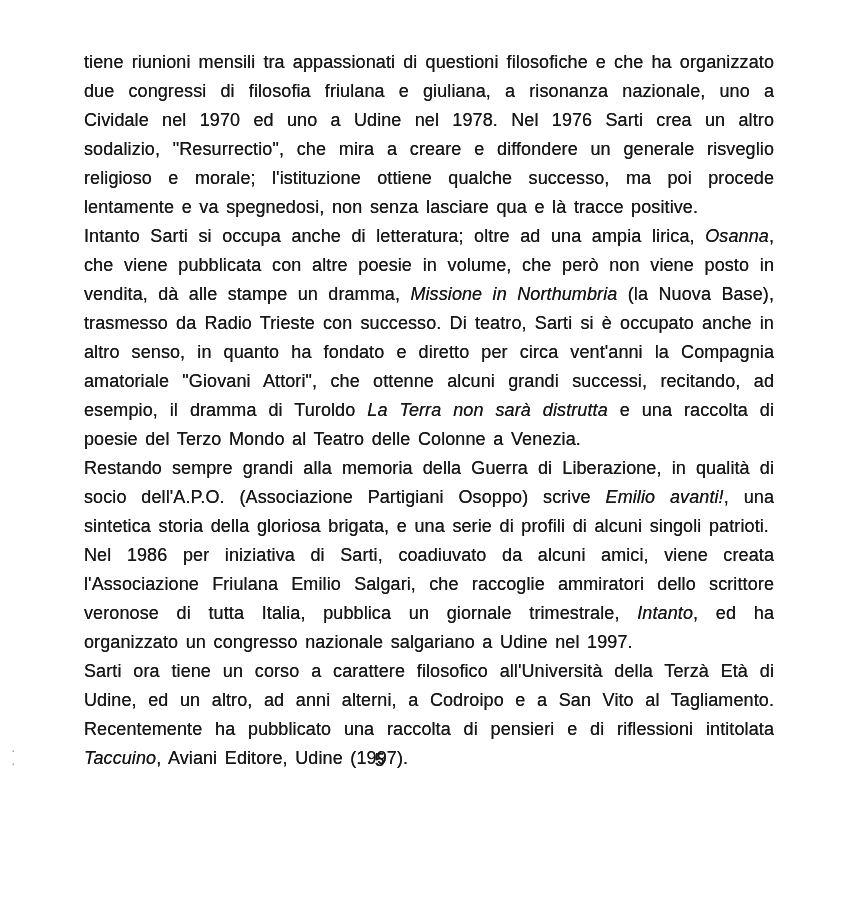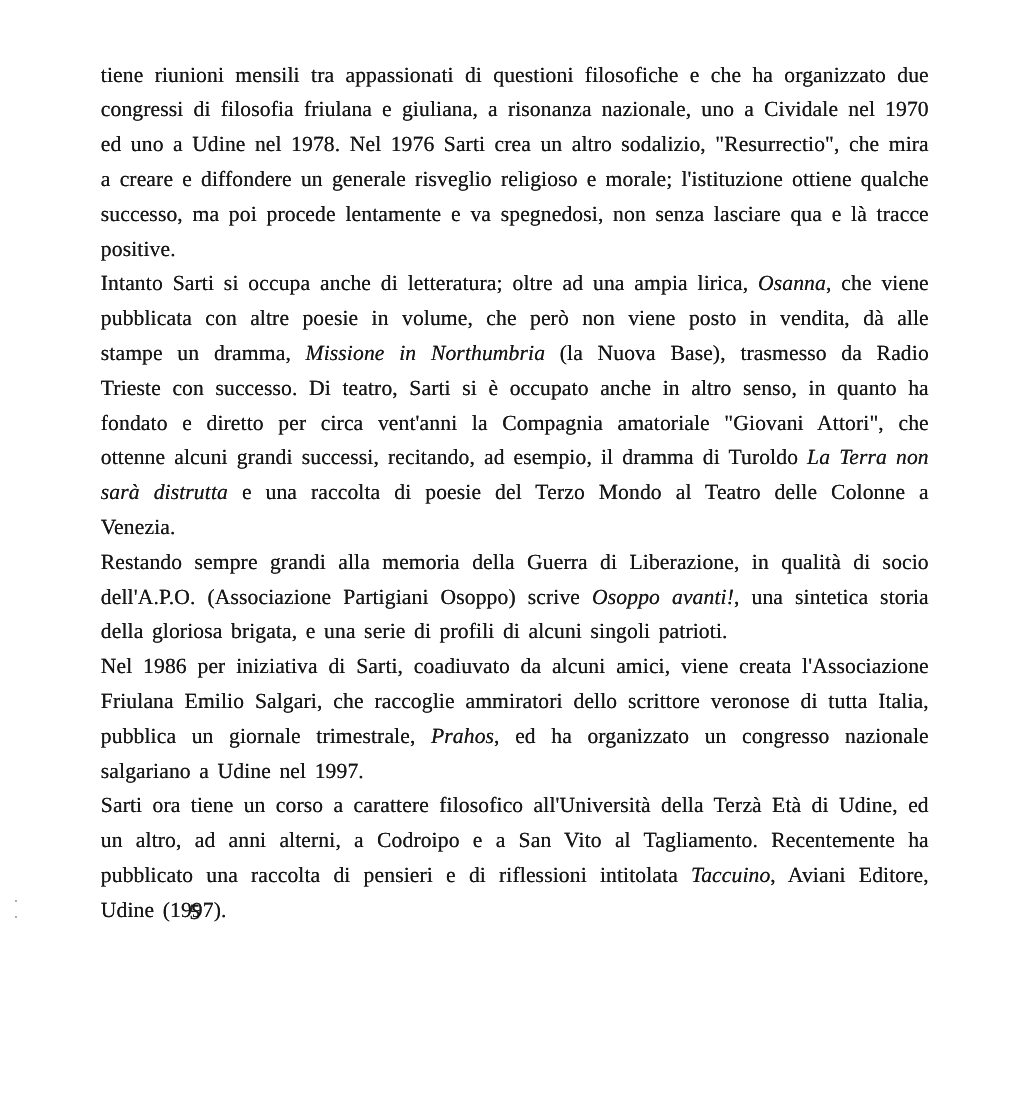--- a/index.html
+++ b/index.html
@@ -16,21 +16,21 @@
   .page {
     position: absolute;
     inset: 0;
     background: #ffffff;
   }
   .text-block {
     position: absolute;
     left: 84px;
     top: 48px;
     width: 690px;
-    font-family: Liberation Serif, serif;
+    font-family: Liberation Sans, sans-serif;
     font-size: 18px;
     line-height: 29px;
     text-align: justify;
     color: #171717;
     word-spacing: 2.5px;
     letter-spacing: 0.1px;
     text-shadow: 0 0 0.5px rgba(15,15,15,0.9);
     hyphens: none;
     -webkit-hyphens: none;
   }
@@ -67,17 +67,17 @@
   }
 </style>
 </head>
 <body>
 
 <div class="page">
   <div class="margin-specks">. .</div>
   <div class="text-block">
       <p class="para"><span class="">tiene riunioni mensili tra appassionati di questioni filosofiche e che ha organizzato due congressi di filosofia friulana e giuliana, a risonanza nazionale, uno a Cividale nel 1970 ed uno a Udine nel 1978. Nel 1976 Sarti crea un altro sodalizio, "Resurrectio", che mira a creare e diffondere un generale risveglio religioso e morale; l'istituzione ottiene qualche successo, ma poi procede lentamente e va spegnedosi, non senza lasciare qua e là tracce positive.</span></p>
       <p class="para"><span class="">Intanto Sarti si occupa anche di letteratura; oltre ad una ampia lirica, </span><span class="it">Osanna</span><span class="">, che viene pubblicata con altre poesie in volume, che però non viene posto in vendita, dà alle stampe un dramma, </span><span class="it">Missione in Northumbria</span><span class=""> (la Nuova Base), trasmesso da Radio Trieste con successo. Di teatro, Sarti si è occupato anche in altro senso, in quanto ha fondato e diretto per circa vent'anni la Compagnia amatoriale "Giovani Attori", che ottenne alcuni grandi successi, recitando, ad esempio, il dramma di Turoldo </span><span class="it">La Terra non sarà distrutta</span><span class=""> e una raccolta di poesie del Terzo Mondo al Teatro delle Colonne a Venezia.</span></p>
-      <p class="para"><span class="">Restando sempre grandi alla memoria della Guerra di Liberazione, in qualità di socio dell'A.P.O. (Associazione Partigiani Osoppo) scrive </span><span class="it">Osoppo avanti!</span><span class="">, una sintetica storia della gloriosa brigata, e una serie di profili di alcuni singoli patrioti.</span></p>
-      <p class="para"><span class="">Nel 1986 per iniziativa di Sarti, coadiuvato da alcuni amici, viene creata l'Associazione Friulana Emilio Salgari, che raccoglie ammiratori dello scrittore veronose di tutta Italia, pubblica un giornale trimestrale, </span><span class="it">Prahos</span><span class="">, ed ha organizzato un congresso nazionale salgariano a Udine nel 1997.</span></p>
+      <p class="para"><span class="">Restando sempre grandi alla memoria della Guerra di Liberazione, in qualità di socio dell'A.P.O. (Associazione Partigiani Osoppo) scrive </span><span class="it">Emilio avanti!</span><span class="">, una sintetica storia della gloriosa brigata, e una serie di profili di alcuni singoli patrioti.</span></p>
+      <p class="para"><span class="">Nel 1986 per iniziativa di Sarti, coadiuvato da alcuni amici, viene creata l'Associazione Friulana Emilio Salgari, che raccoglie ammiratori dello scrittore veronose di tutta Italia, pubblica un giornale trimestrale, </span><span class="it">Intanto</span><span class="">, ed ha organizzato un congresso nazionale salgariano a Udine nel 1997.</span></p>
       <p class="para"><span class="">Sarti ora tiene un corso a carattere filosofico all'Università della Terzà Età di Udine, ed un altro, ad anni alterni, a Codroipo e a San Vito al Tagliamento. Recentemente ha pubblicato una raccolta di pensieri e di riflessioni intitolata </span><span class="it">Taccuino</span><span class="">, Aviani Editore, Udine (19</span><span class="overlap-host">9<span class="overlay-glyph">5</span></span><span class="">7).</span></p>
     </div>
 </div>
 
 </body></html>

